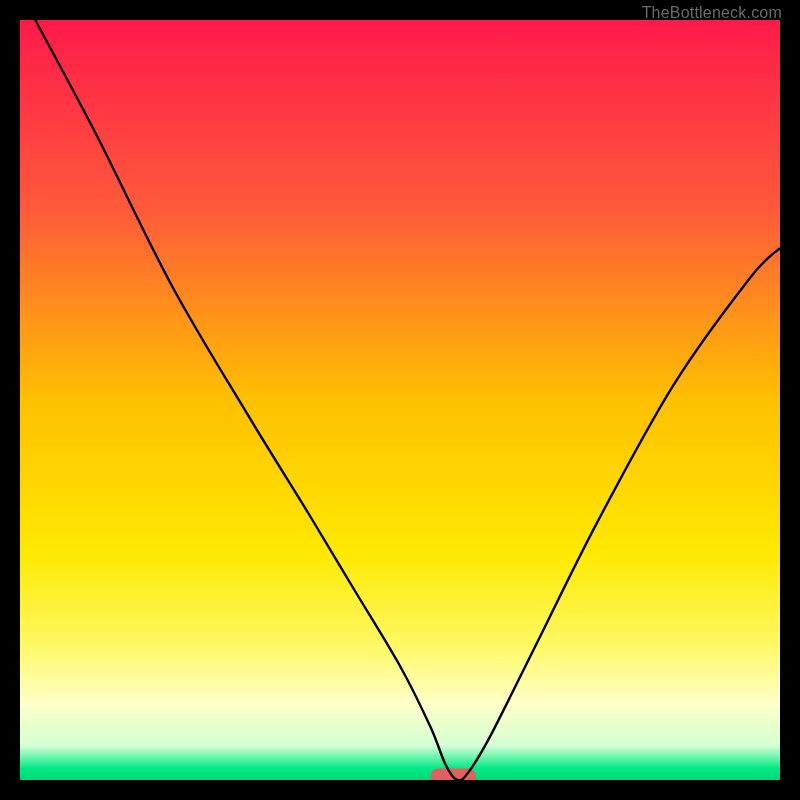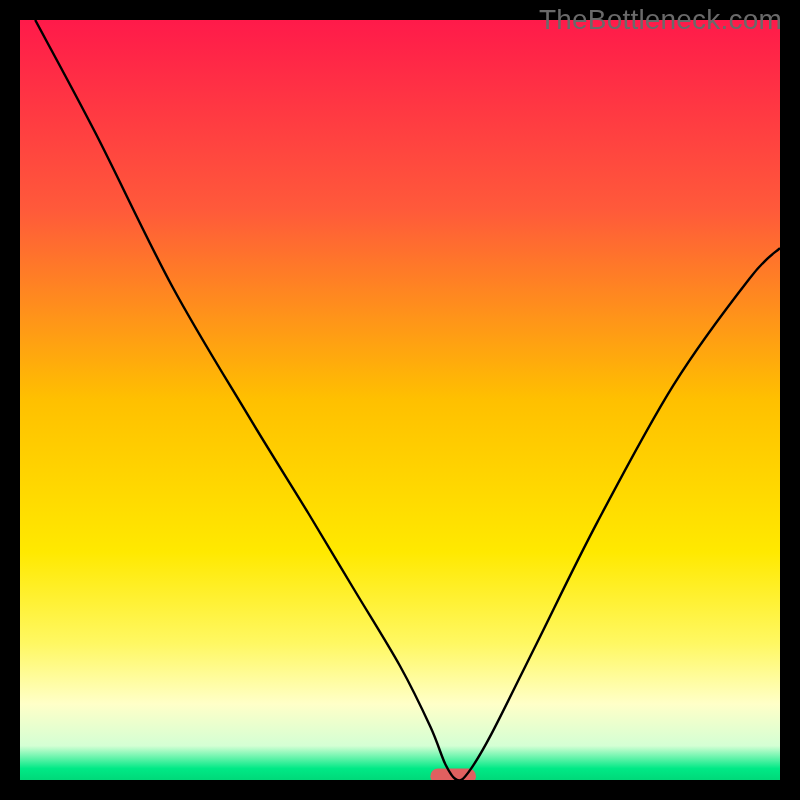--- a/index.html
+++ b/index.html
@@ -21,21 +21,21 @@
     height: 760px;
   }
   svg {
     display: block;
   }
   .watermark {
     position: absolute;
     top: 4px;
     right: 18px;
     font-family: Arial, Helvetica, sans-serif;
-    font-size: 28px;
+    font-size: 16px;
     font-weight: 500;
     color: #6a6a6a;
     letter-spacing: 0.2px;
   }
 </style>
 </head>
 <body>
 
 <div class="chart-container">
   <div class="plot-area">

